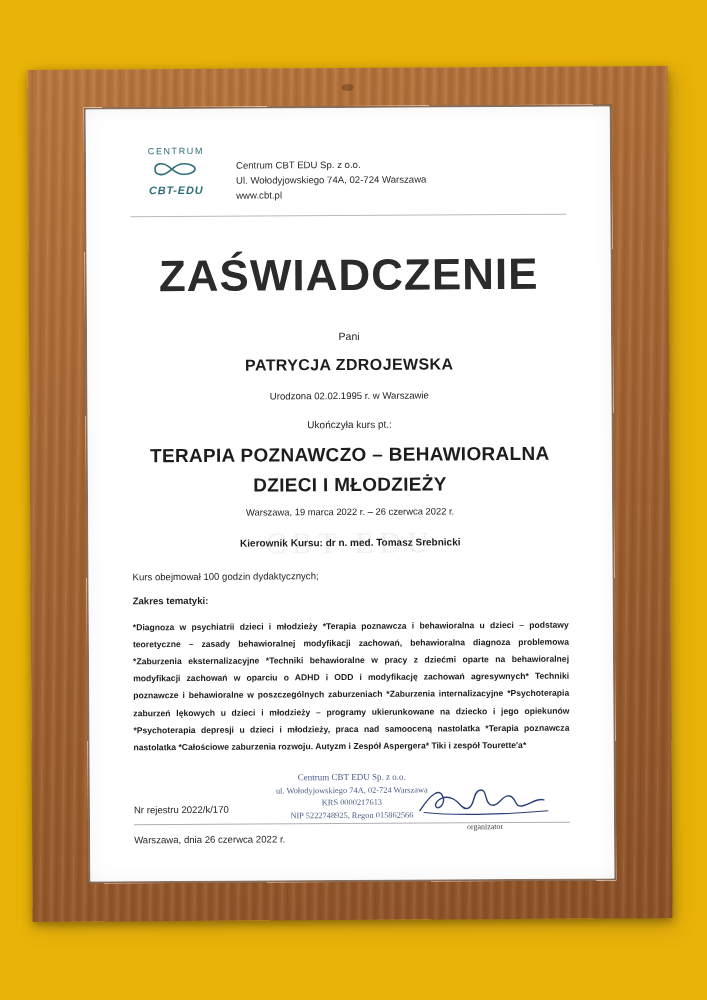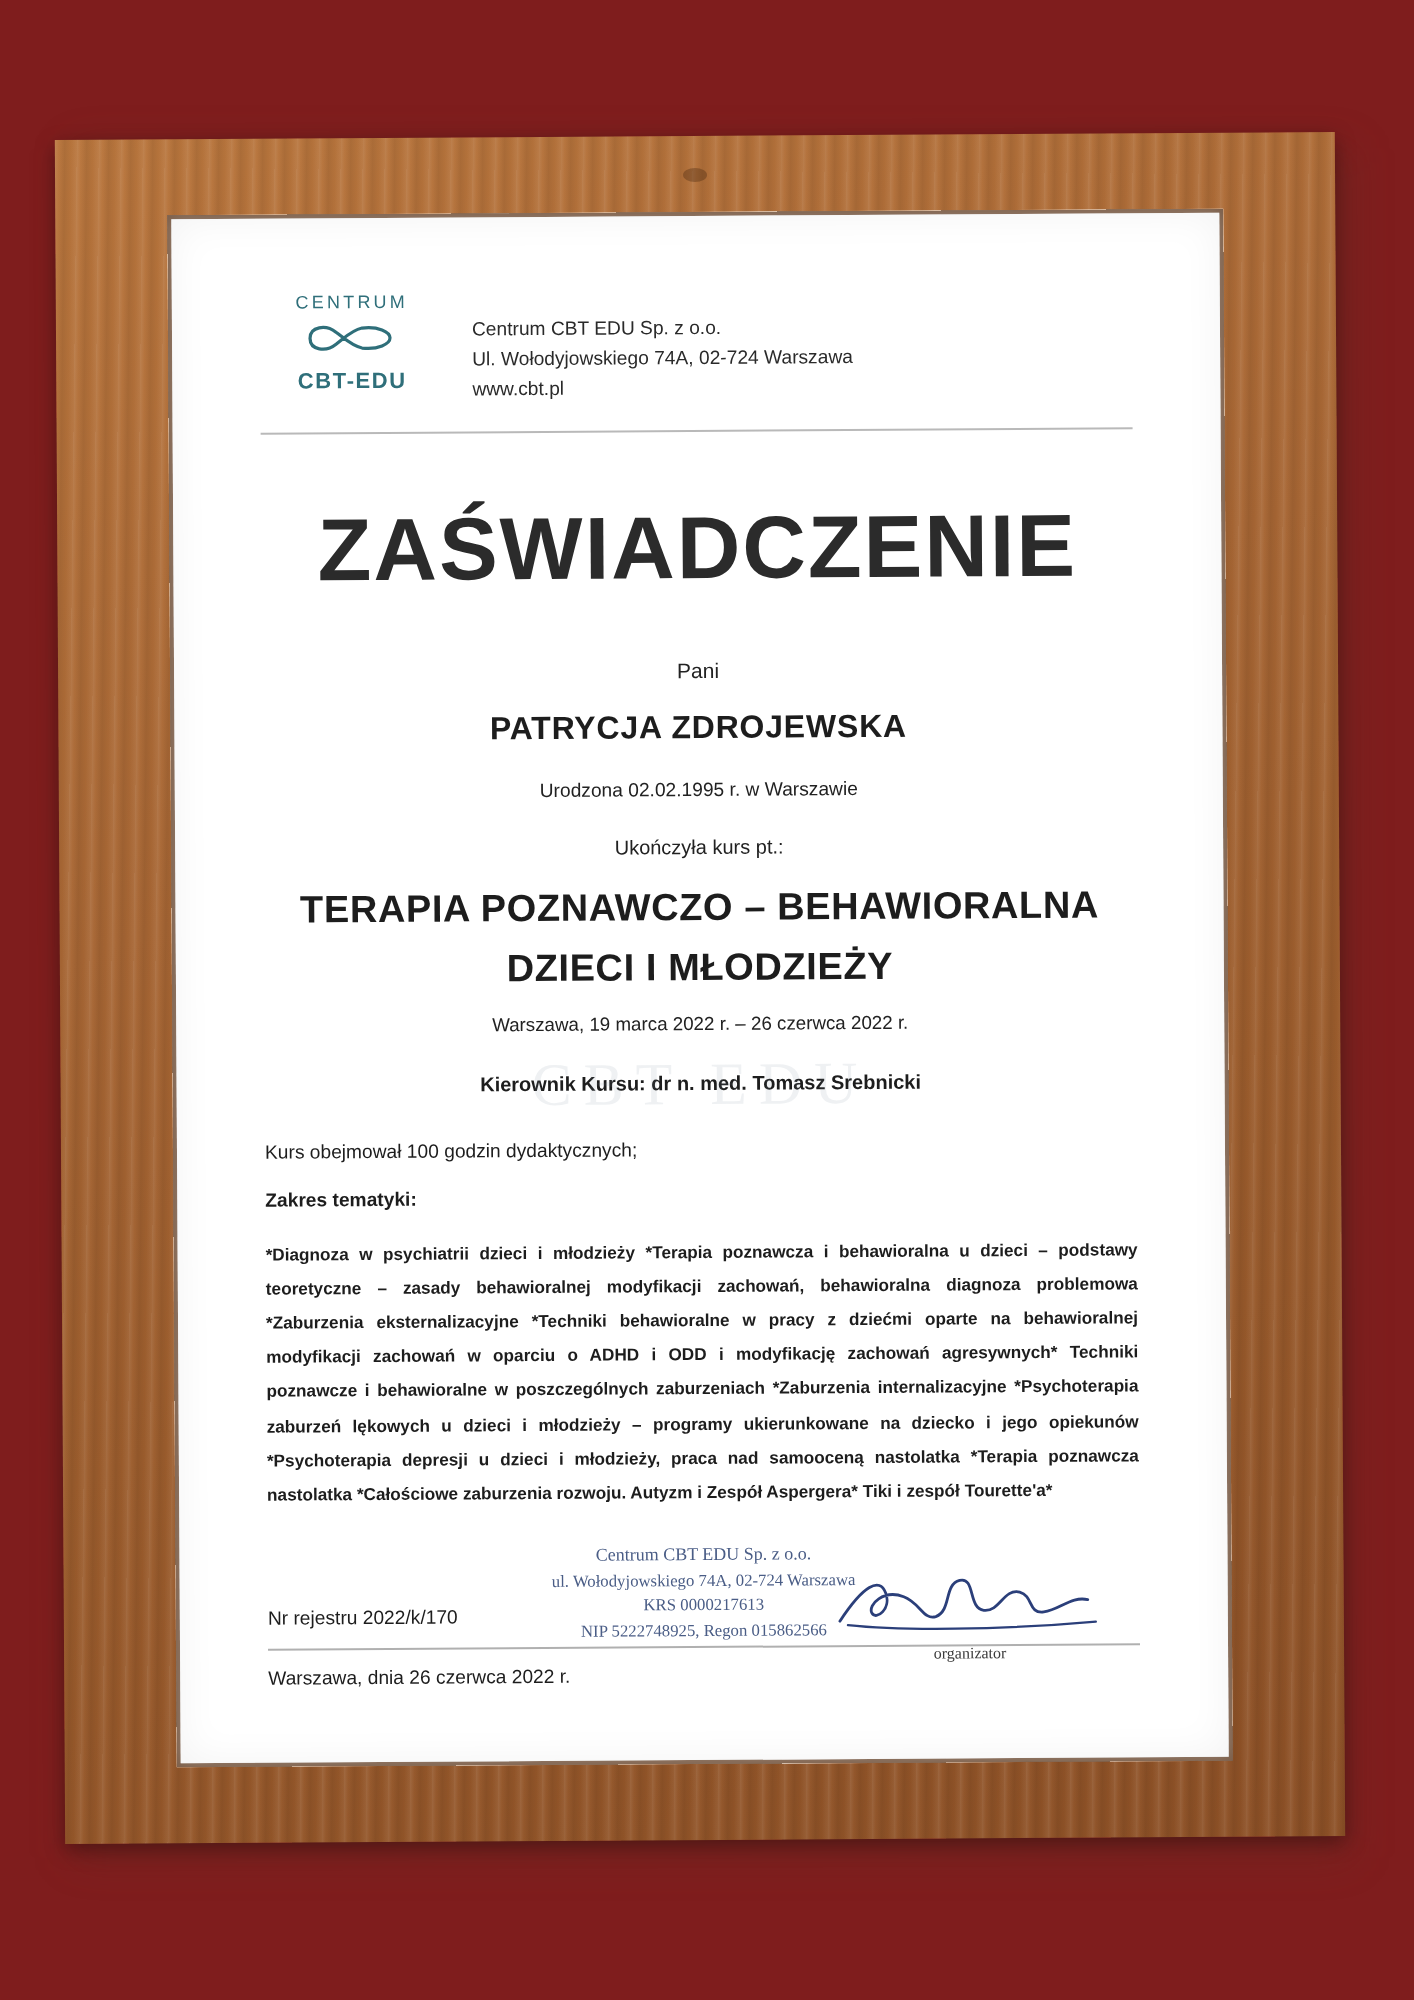--- a/index.html
+++ b/index.html
@@ -11,21 +11,21 @@
     width: 707px;
     height: 1000px;
     font-family: "Liberation Sans", sans-serif;
     overflow: hidden;
   }
 
   #stage {
     position: relative;
     width: 707px;
     height: 1000px;
-    background: #7f1d1d;
+    background: #eab308;
   }
 
   
   .frame-shadow {
     position: absolute;
     left: 36px;
     top: 74px;
     width: 640px;
     height: 855px;
     background: rgba(80,60,40,0.22);
@@ -124,20 +124,21 @@
     color: #2f6f7a;
   }
   .logo-mark {
     margin: 2px 0 1px 0;
   }
   .logo-bottom {
     font-size: 11px;
     letter-spacing: 0.8px;
     color: #2f6f7a;
     font-weight: 600;
+    font-style: italic;
   }
 
   .org-lines {
     margin-left: 14px;
     padding-top: 12px;
     font-size: 9.6px;
     line-height: 1.55;
     color: #2a2a2a;
   }
 

